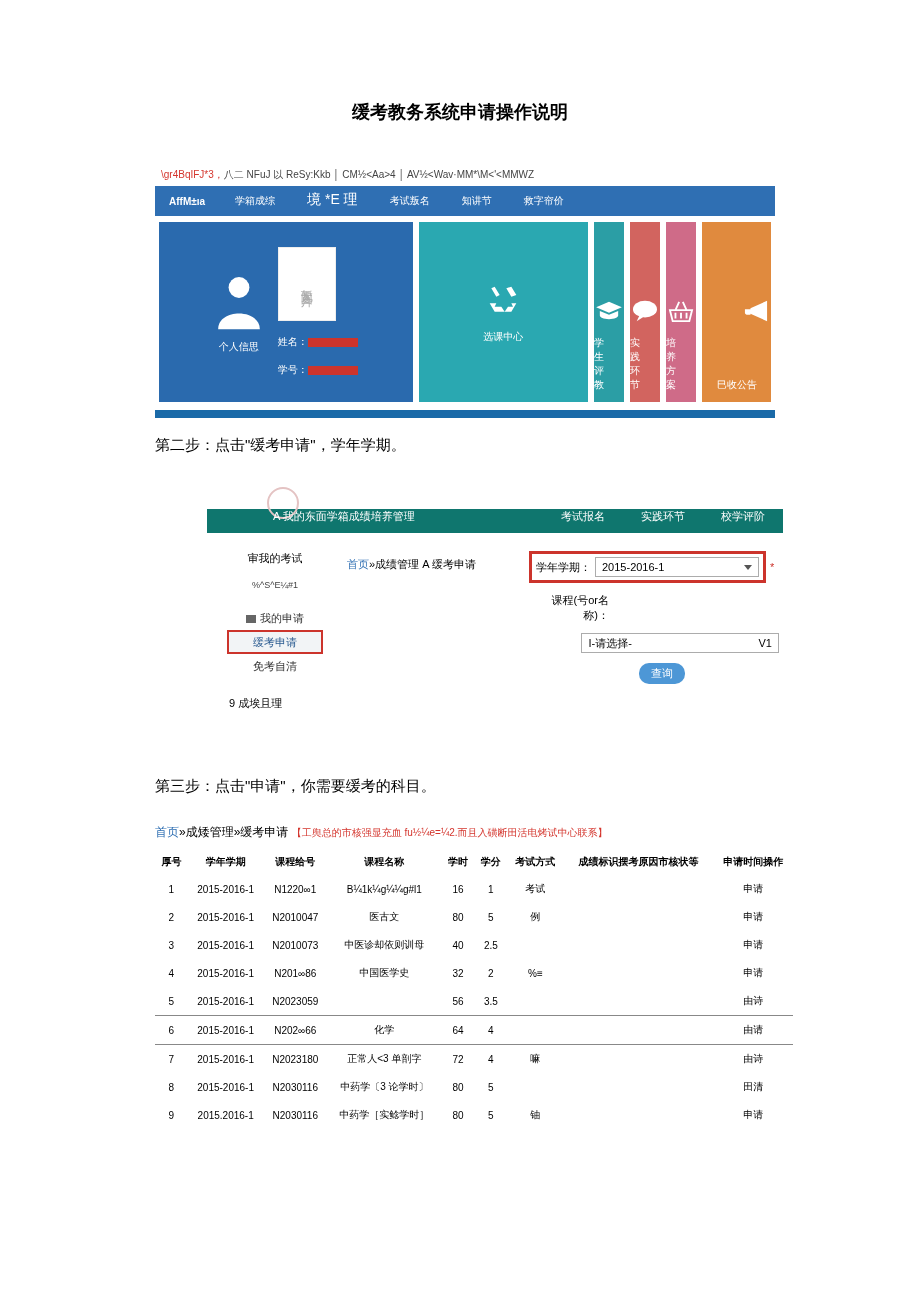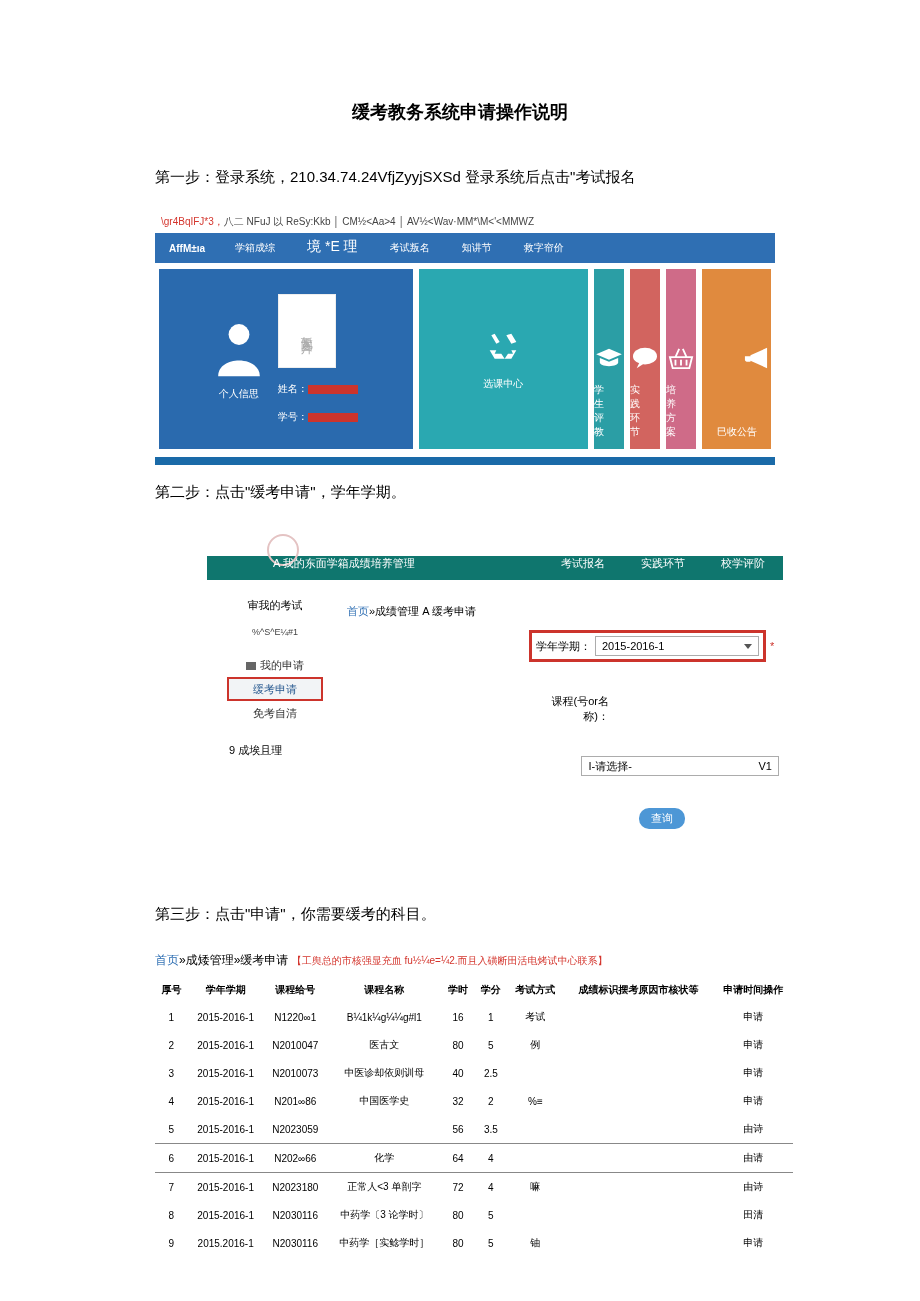--- a/index.html
+++ b/index.html
@@ -52,21 +52,21 @@
   .sidebar .sub{font-size:9px;color:#444;text-align:center;margin-bottom:18px;}
   .sidebar .mi{height:20px;line-height:20px;text-align:center;margin:0 6px 2px;}
   .sidebar .mi.sel{border:2px solid #cc342c;background:#f2f4f6;color:#295a90;}
   .sidebar .mi.plain{color:#333;}
   .sidebar .mi .ico{display:inline-block;width:10px;height:8px;background:#666;margin-right:4px;vertical-align:middle;}
   .sidebar .foot{margin-top:20px;font-size:11px;padding-left:8px;}
   .content2{flex:1;}
   .breadc{font-size:11px;margin:6px 0 18px;}
   .breadc .lk{color:#2f6fb3;}
   .form{font-size:11px;}
-  .frow{display:flex;align-items:center;margin-bottom:10px;margin-top:32px;}
+  .frow{display:flex;align-items:center;margin-bottom:10px;}
   .frow label{width:80px;text-align:right;margin-right:6px;}
   .frow .inp{border:1px solid #acacac;height:18px;line-height:18px;padding:0 6px;font-size:11px;background:#fff;}
   .frow .inp.sel{width:150px;display:flex;justify-content:space-between;align-items:center;}
   .redframe{border:3px solid #cc342c;padding:3px 4px;display:inline-flex;align-items:center;}
   .star{color:#cc342c;margin-left:4px;}
   .frow .inp.wide{width:196px;display:flex;justify-content:space-between;}
   .btn{display:inline-block;background:#4d97d6;color:#fff;font-size:11px;padding:3px 12px;border-radius:10px;margin-left:110px;}
 
   
   .tblwrap{width:638px;margin-left:0;}
@@ -79,21 +79,20 @@
   table.data tr.hl td{border-top:1px solid #888;border-bottom:1px solid #888;}
   .caret{display:inline-block;width:0;height:0;border-left:4px solid transparent;border-right:4px solid transparent;border-top:5px solid #555;}
 </style>
 </head>
 <body>
 
 <div class="page">
   <div class="inner">
     <h1 class="title">缓考教务系统申请操作说明</h1>
 
-    <p class="stepline">第一步：登录系统，210.34.74.24VfjZyyjSXSd 登录系统后点击"考试报名</p>
 
     <div class="shot1">
       <div class="topbar">
         <span class="red">\gr4BqIFJ*3，</span><span>八二 NFuJ 以 ReSy:Kkb │ CM½&lt;Aa&gt;4 │ AV½&lt;Wav·MM*\M&lt;'&lt;MMWZ</span>
       </div>
       <div class="nav">
         <span class="brand">AffM±ıa</span>
         <span class="item">学箱成综</span>
         <span class="item"><span class="bigE">境 *E 理</span></span>
         <span class="item">考试叛名</span>

